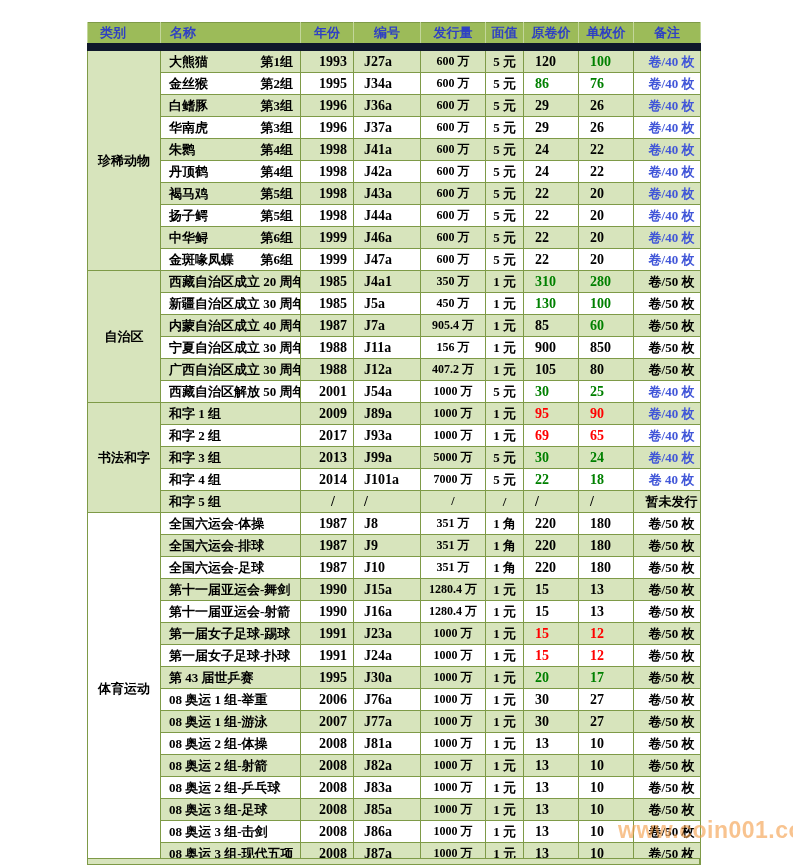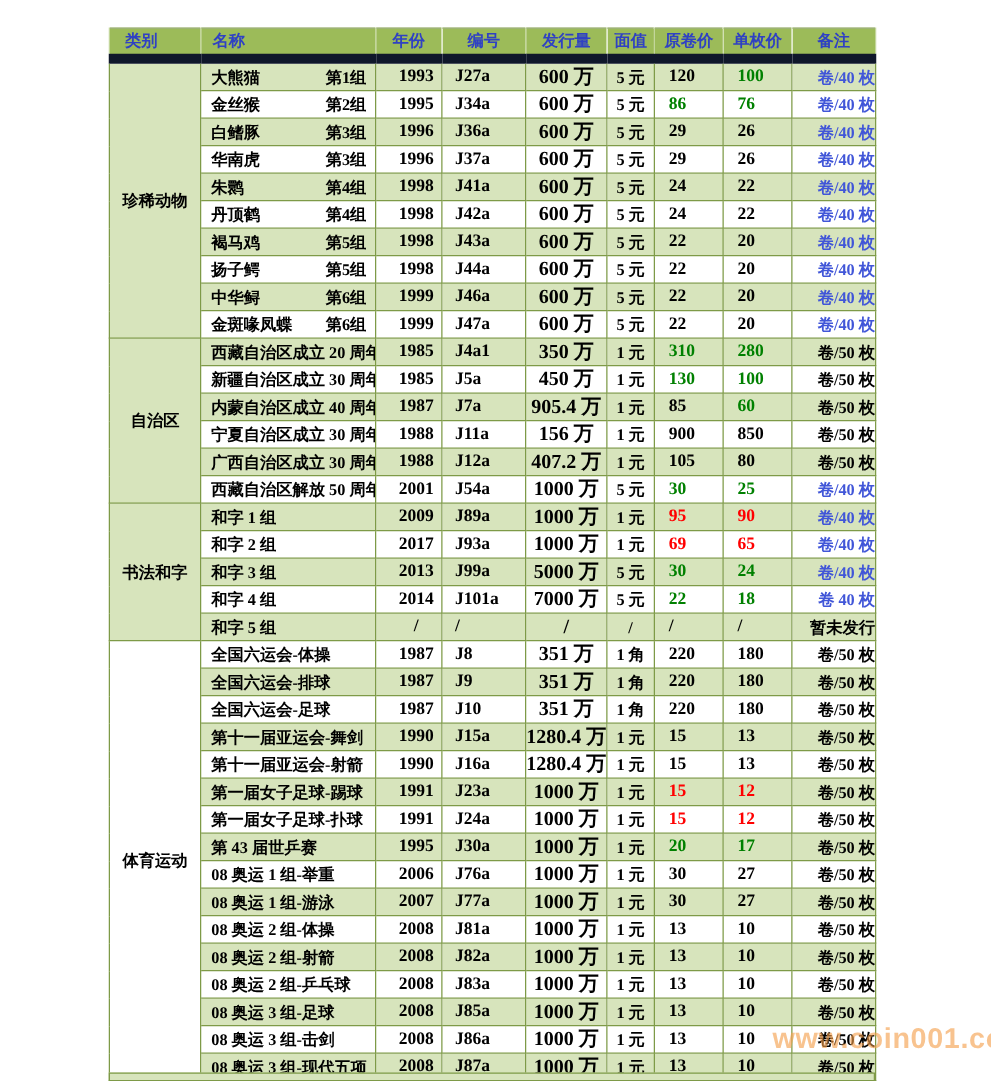--- a/index.html
+++ b/index.html
@@ -27,24 +27,24 @@
     font-weight:bold;color:#000;font-size:14px;line-height:21px;
     white-space:nowrap;overflow:hidden;
   }
   tr.odd td{background:#d7e4bc;}
   tr.even td{background:#ffffff;}
   td.cat{background:#d7e4bc;text-align:center;font-size:13px;margin-top:12px;}
   td.name{font-size:13px;}
   td.name .nrow{display:flex;justify-content:space-between;padding:0 7px 0 8px;}
   td.year{text-align:center;padding-left:12px;}
   td.code{text-align:left;padding-left:10px;margin-top:44px;}
-  td.vol{text-align:center;font-size:16px;}
+  td.vol{text-align:center;font-size:12px;}
   td.face{text-align:center;font-size:13px;}
   td.price{text-align:left;padding-left:11px;}
-  td.remark{text-align:right;padding-left:9px;font-size:13px;}
+  td.remark{text-align:center;padding-left:9px;font-size:13px;}
   .c-green{color:#008000;}
   .c-red{color:#ff0000;}
   .c-blue{color:#4156d8;}
   .bottom-strip{
     position:absolute;left:87px;top:858px;width:613px;height:7px;
     background:#d7e4bc;border:1px solid #7e9a47;box-sizing:border-box;
   }
   .watermark{
     position:absolute;left:618px;top:817px;width:200px;
     font-family:"Liberation Sans","DejaVu Sans",sans-serif;

